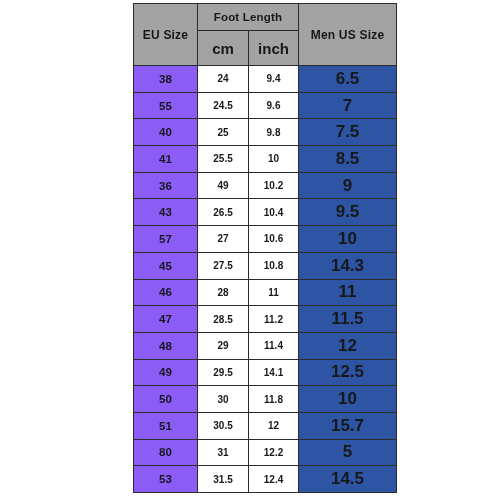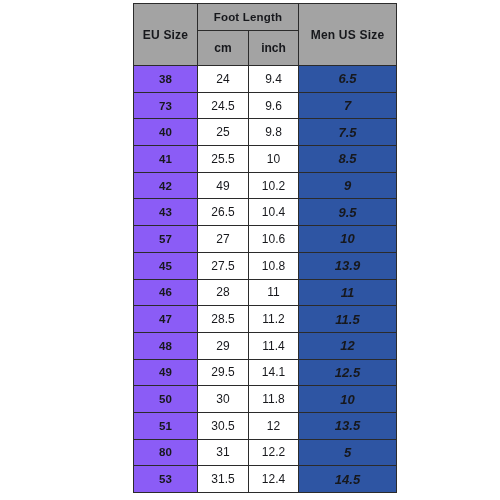--- a/index.html
+++ b/index.html
@@ -55,49 +55,48 @@
     font-size: 11.5px;
     height: 26px;
     letter-spacing: 0.2px;
   }
   th.hd-eu {
     font-size: 12px;
     letter-spacing: 0.2px;
   }
   th.hd-cm,
   th.hd-inch {
-    font-size: 12px;
+    font-size: 15px;
     height: 34px;
   }
   th.hd-us {
     font-size: 12px;
     letter-spacing: 0.2px;
   }
 
   
   tbody tr { height: 26.7px; }
 
   td.cell-eu {
     background: #8b5cf6;
     font-size: 11.5px;
     font-weight: bold;
   }
   td.cell-cm,
   td.cell-inch {
     background: #ffffff;
-    font-size: 12px;
-    font-weight: normal;
+    font-size: 10px;
+    font-weight: bold;
   }
   td.cell-us {
     background: #2e55a3;
     color: #ffffff;
-    font-size: 13px;
+    font-size: 17px;
     font-weight: bold;
     border-color: #2b2b2b;
-    font-style: italic;
   }
 </style>
 </head>
 <body>
 
 <div id="chart-wrap">
   <table class="size-chart">
     <colgroup>
       <col class="c-eu">
       <col class="c-cm">
@@ -116,60 +115,60 @@
       </tr>
     </thead>
     <tbody id="chart-body">
         <tr>
           <td class="cell-eu">38</td>
           <td class="cell-cm">24</td>
           <td class="cell-inch">9.4</td>
           <td class="cell-us">6.5</td>
         </tr>
         <tr>
-          <td class="cell-eu">73</td>
+          <td class="cell-eu">55</td>
           <td class="cell-cm">24.5</td>
           <td class="cell-inch">9.6</td>
           <td class="cell-us">7</td>
         </tr>
         <tr>
           <td class="cell-eu">40</td>
           <td class="cell-cm">25</td>
           <td class="cell-inch">9.8</td>
           <td class="cell-us">7.5</td>
         </tr>
         <tr>
           <td class="cell-eu">41</td>
           <td class="cell-cm">25.5</td>
           <td class="cell-inch">10</td>
           <td class="cell-us">8.5</td>
         </tr>
         <tr>
-          <td class="cell-eu">42</td>
+          <td class="cell-eu">36</td>
           <td class="cell-cm">49</td>
           <td class="cell-inch">10.2</td>
           <td class="cell-us">9</td>
         </tr>
         <tr>
           <td class="cell-eu">43</td>
           <td class="cell-cm">26.5</td>
           <td class="cell-inch">10.4</td>
           <td class="cell-us">9.5</td>
         </tr>
         <tr>
           <td class="cell-eu">57</td>
           <td class="cell-cm">27</td>
           <td class="cell-inch">10.6</td>
           <td class="cell-us">10</td>
         </tr>
         <tr>
           <td class="cell-eu">45</td>
           <td class="cell-cm">27.5</td>
           <td class="cell-inch">10.8</td>
-          <td class="cell-us">13.9</td>
+          <td class="cell-us">14.3</td>
         </tr>
         <tr>
           <td class="cell-eu">46</td>
           <td class="cell-cm">28</td>
           <td class="cell-inch">11</td>
           <td class="cell-us">11</td>
         </tr>
         <tr>
           <td class="cell-eu">47</td>
           <td class="cell-cm">28.5</td>
@@ -191,21 +190,21 @@
         <tr>
           <td class="cell-eu">50</td>
           <td class="cell-cm">30</td>
           <td class="cell-inch">11.8</td>
           <td class="cell-us">10</td>
         </tr>
         <tr>
           <td class="cell-eu">51</td>
           <td class="cell-cm">30.5</td>
           <td class="cell-inch">12</td>
-          <td class="cell-us">13.5</td>
+          <td class="cell-us">15.7</td>
         </tr>
         <tr>
           <td class="cell-eu">80</td>
           <td class="cell-cm">31</td>
           <td class="cell-inch">12.2</td>
           <td class="cell-us">5</td>
         </tr>
         <tr>
           <td class="cell-eu">53</td>
           <td class="cell-cm">31.5</td>

